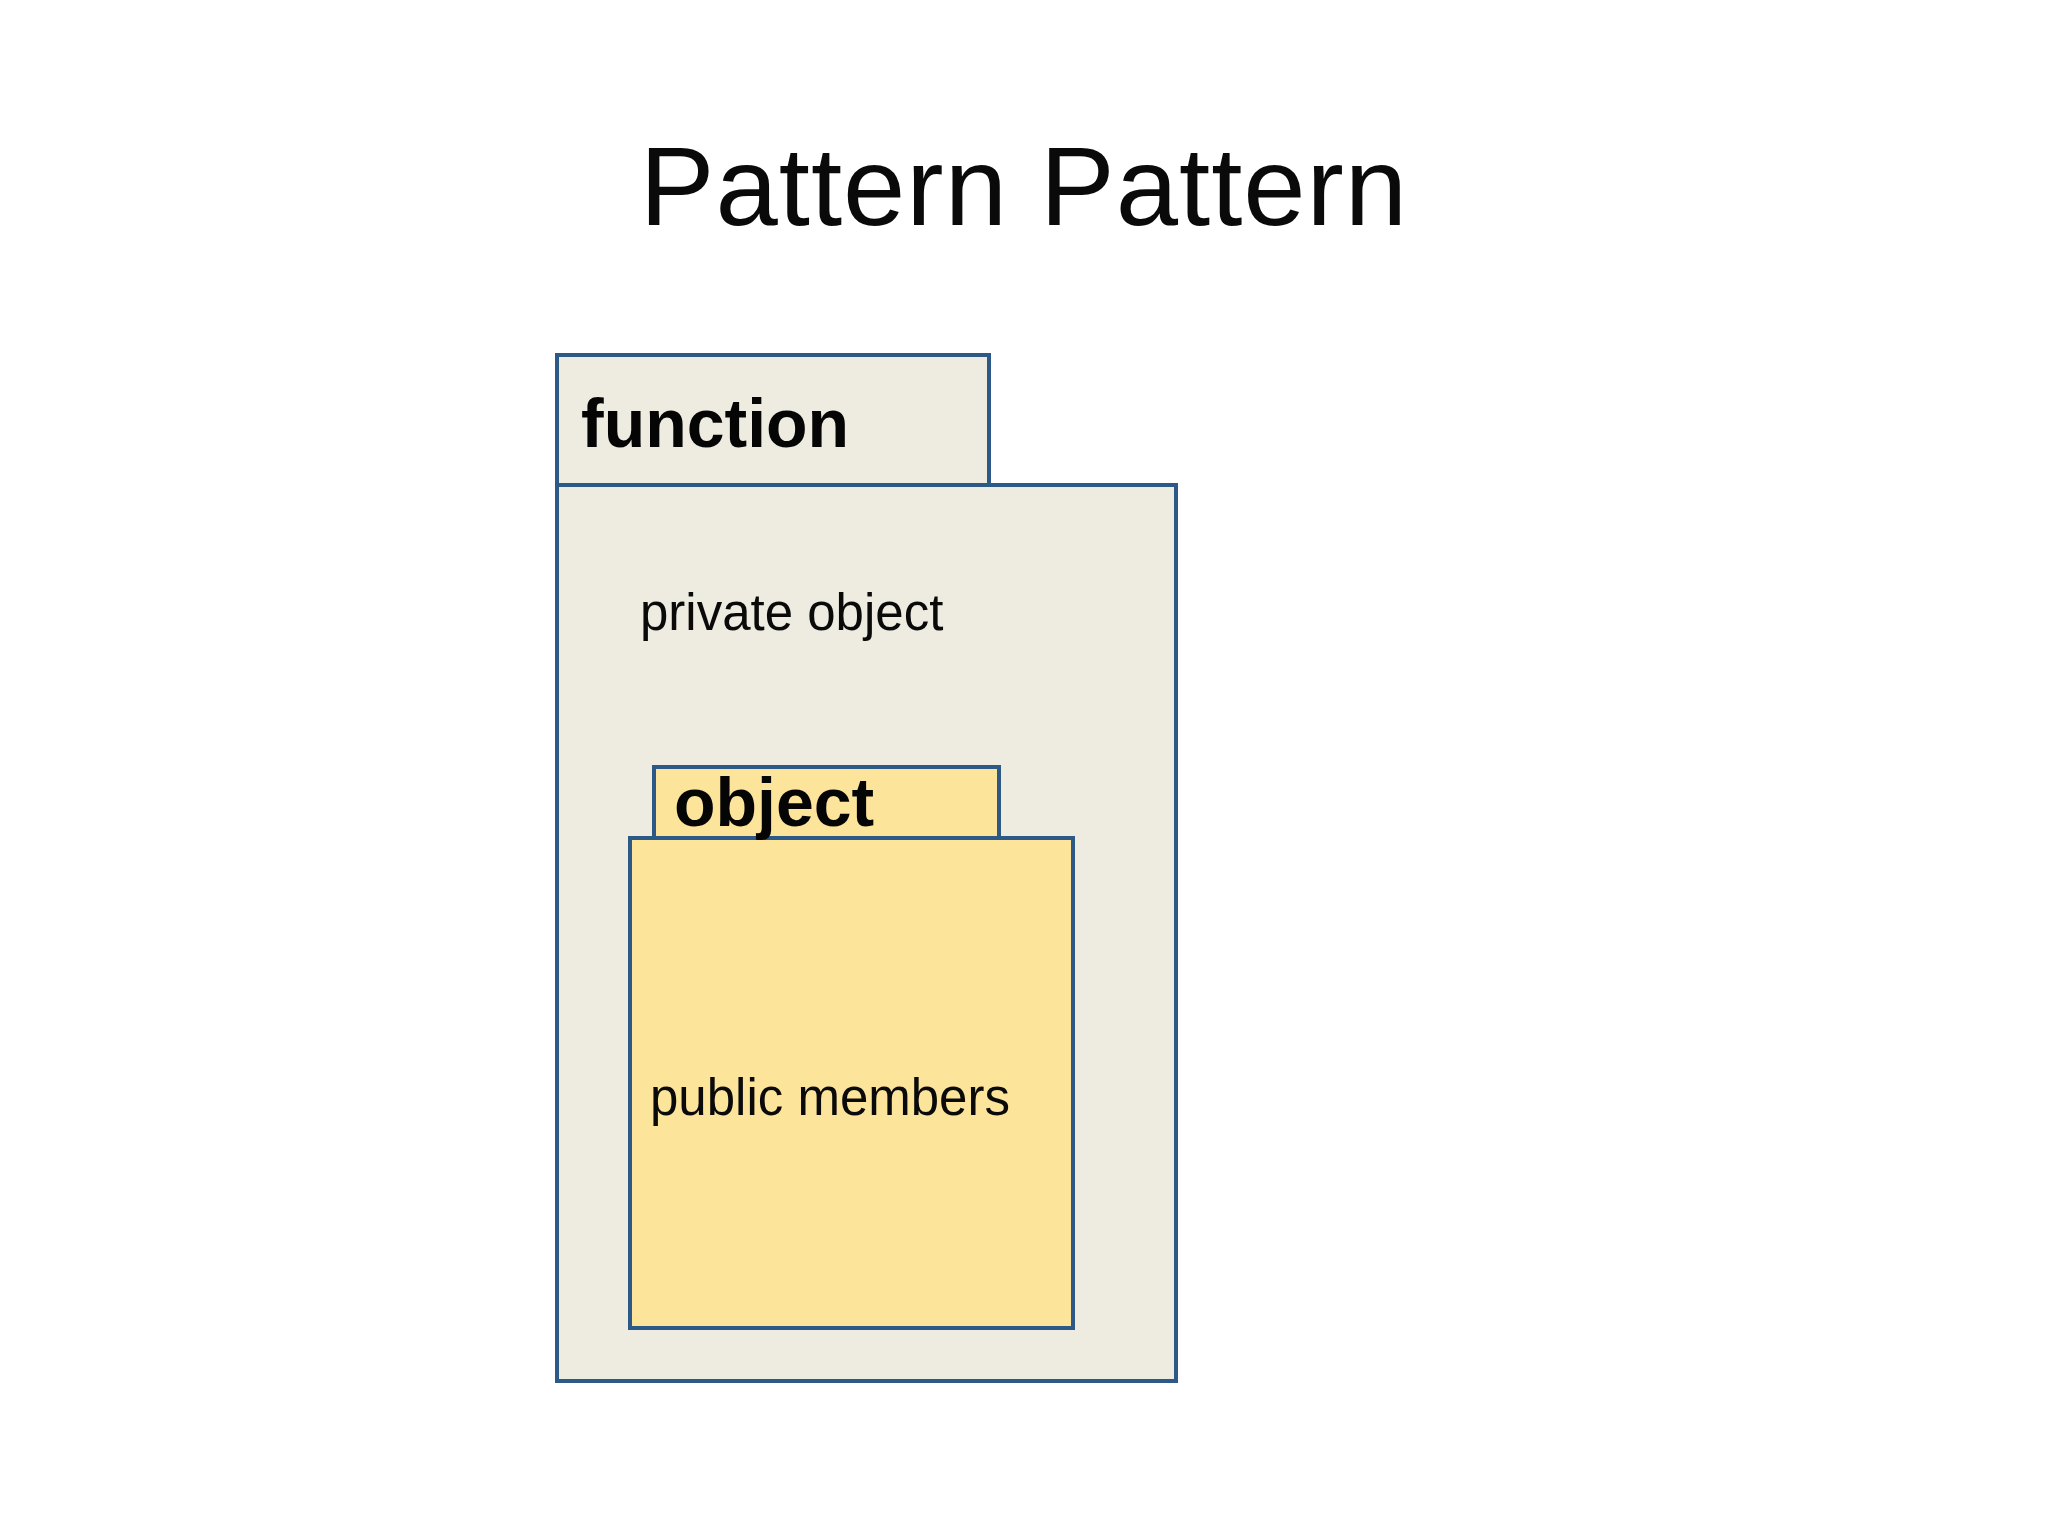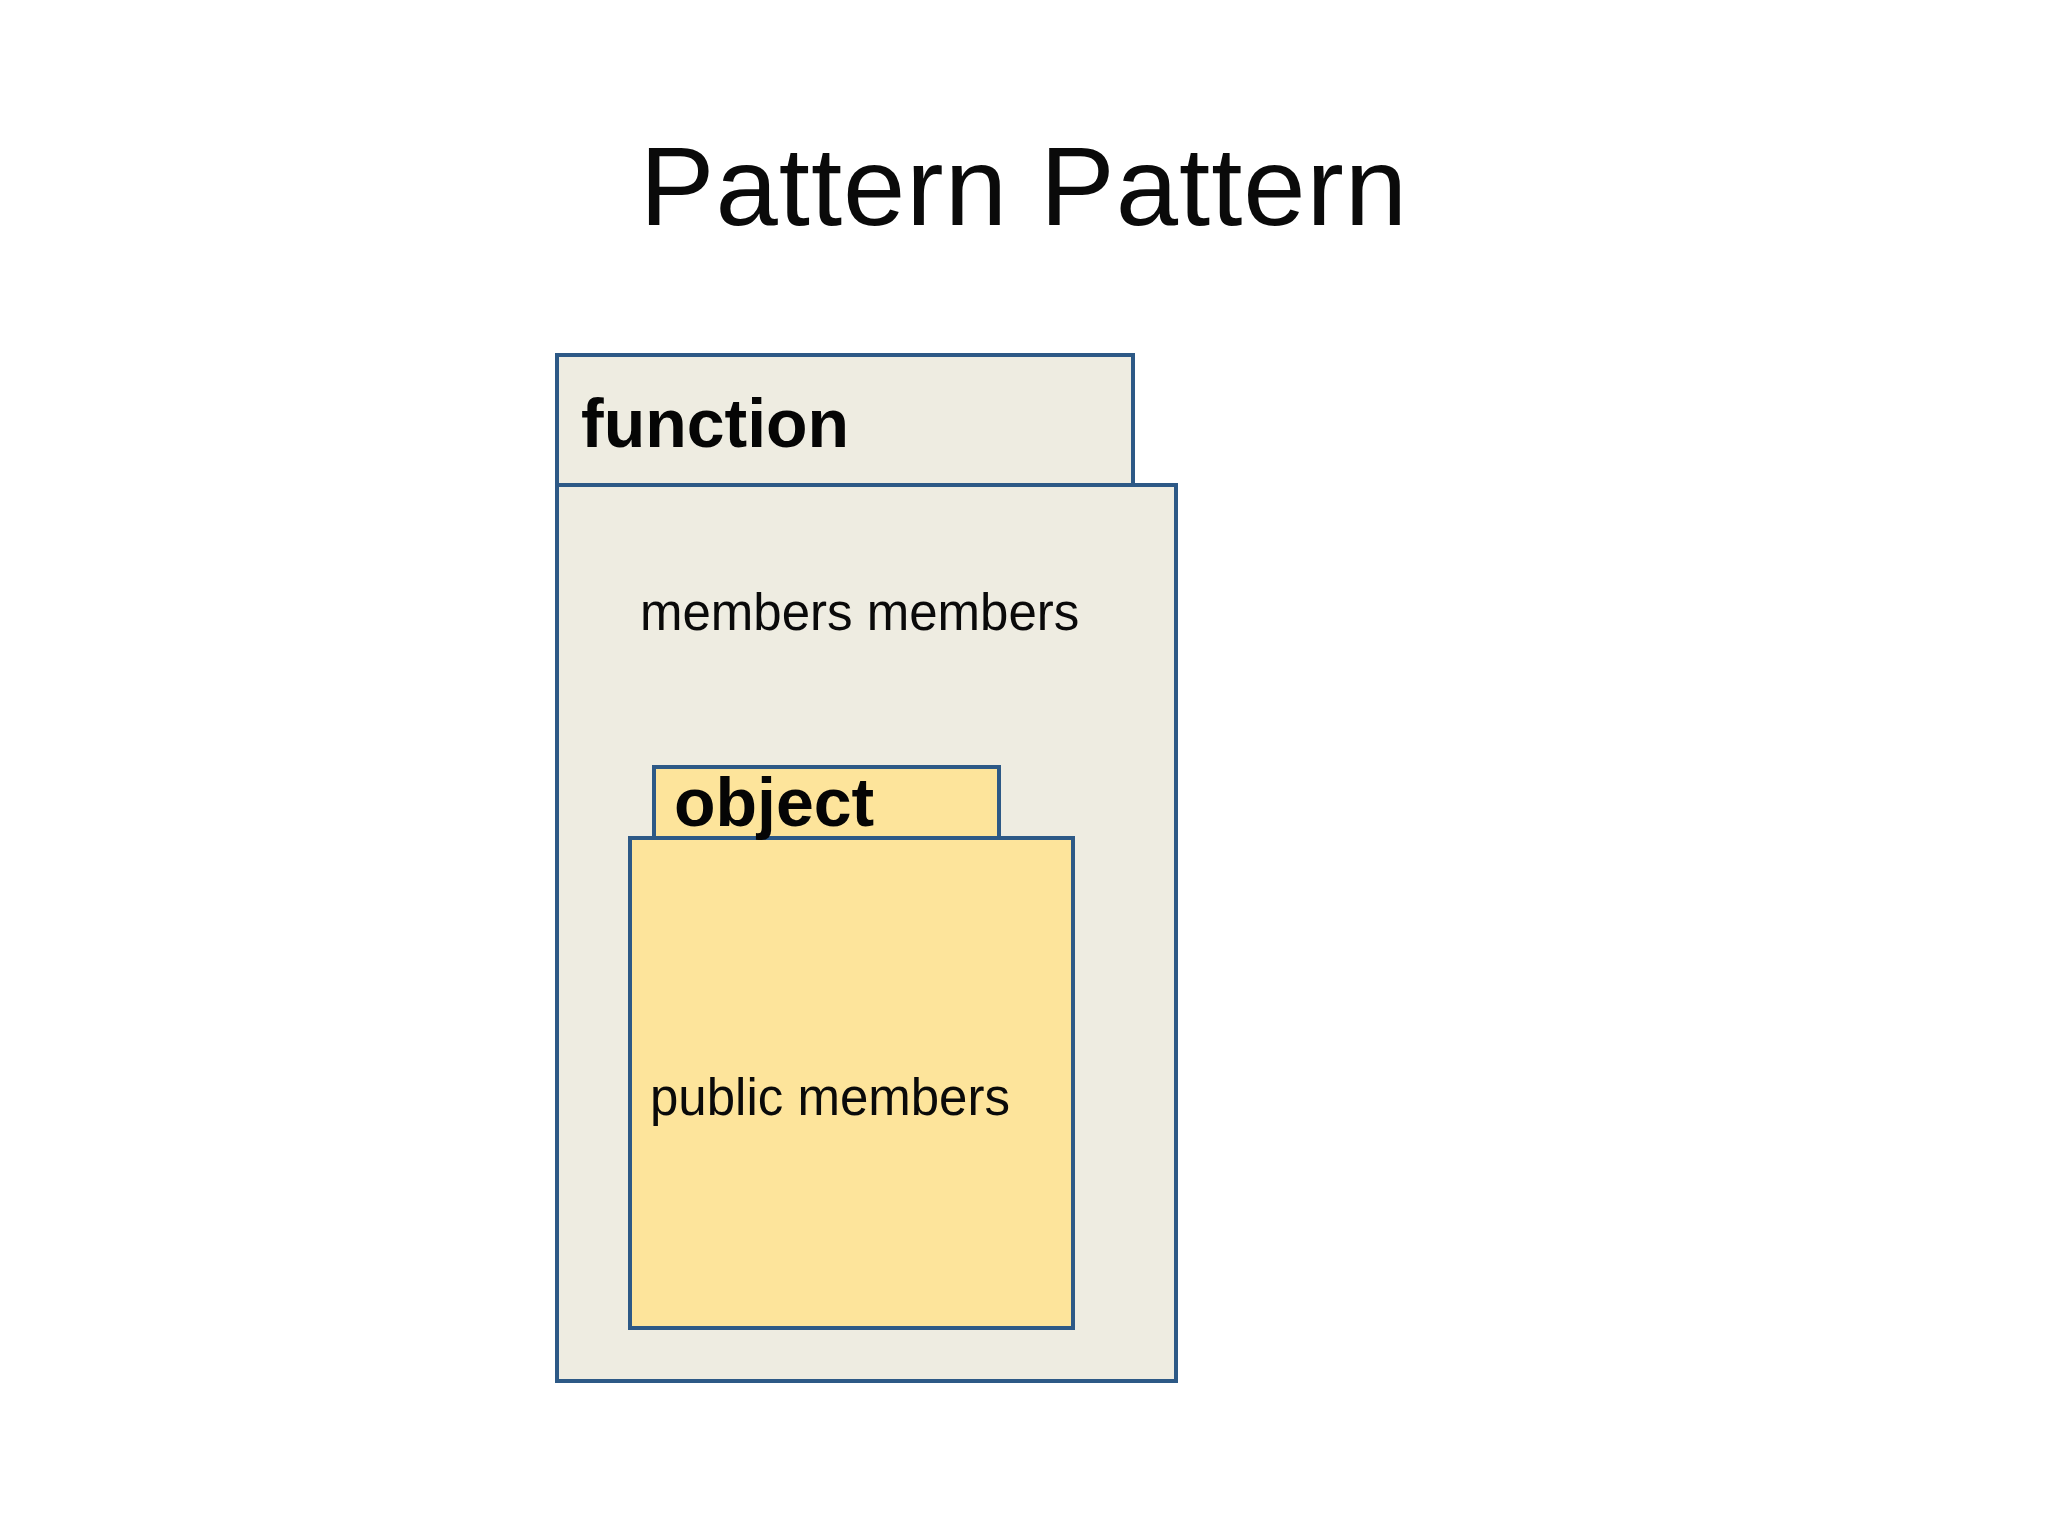--- a/index.html
+++ b/index.html
@@ -34,21 +34,21 @@
   
   .box {
     position: absolute;
     box-sizing: border-box;
     border: 4px solid #2d5986;
   }
 
   .function-tab {
     left: 555px;
     top: 353px;
-    width: 580px;
+    width: 436px;
     height: 134px;
     background: #eeece1;
     z-index: 2;
     display: flex;
     align-items: center;
     padding-left: 22px;
     padding-top: 6px;
   }
   .function-body {
     left: 555px;
@@ -111,21 +111,21 @@
 <body>
 
 <div class="slide-title">Pattern Pattern</div>
 
 <div class="box function-body"></div>
 
 <div class="box function-tab">
   <span class="tab-label">function</span>
 </div>
 
-<div class="member-label private-label">members members</div>
+<div class="member-label private-label">private object</div>
 
 <div class="box object-body"></div>
 
 <div class="box object-tab">
   <span class="tab-label">object</span>
 </div>
 
 <div class="member-label public-label">public members</div>
 
 </body></html>

